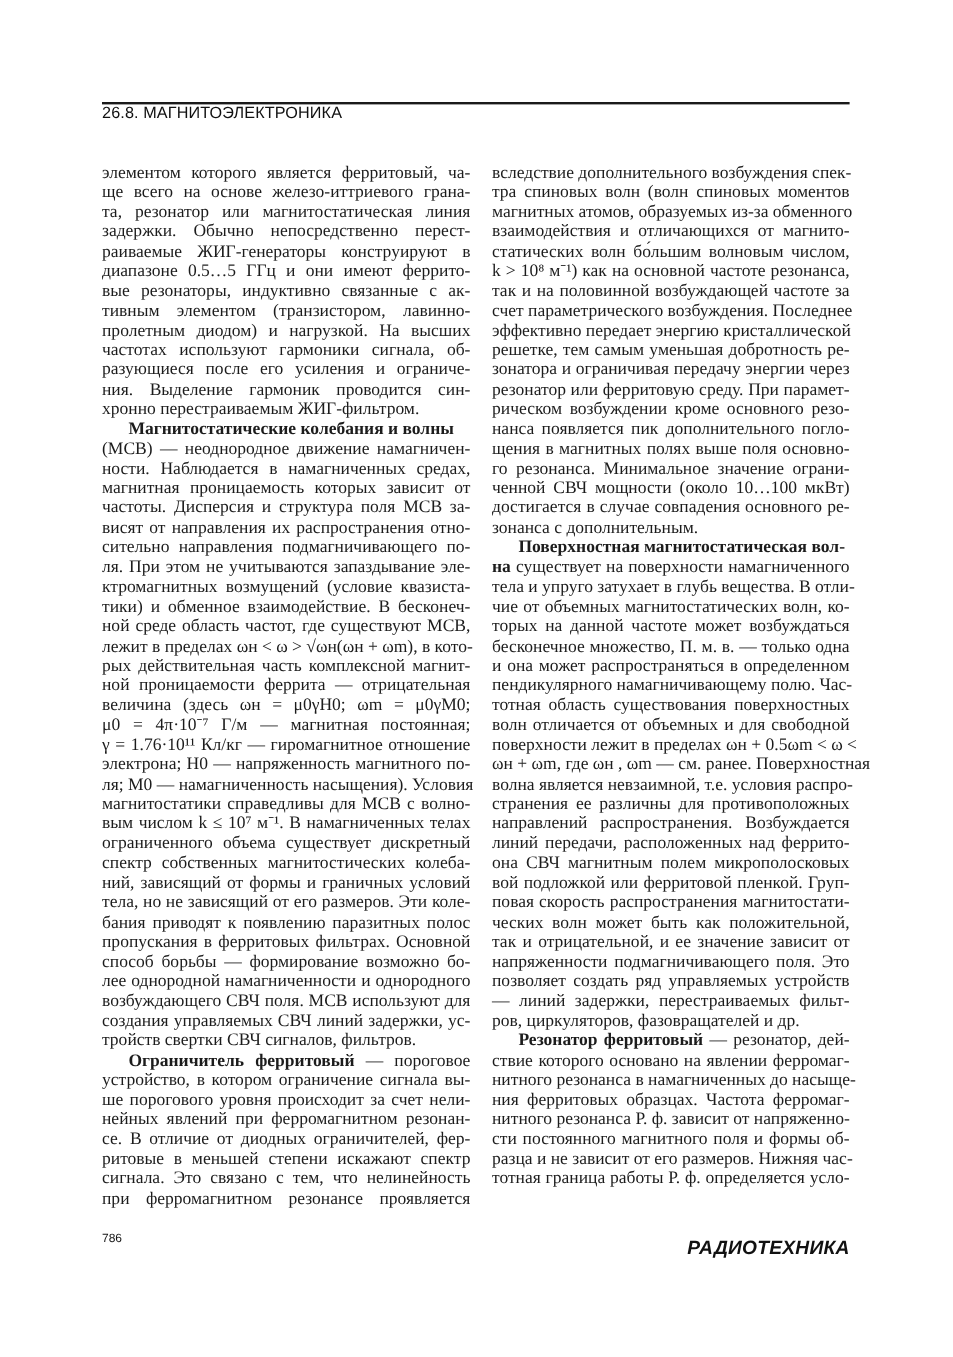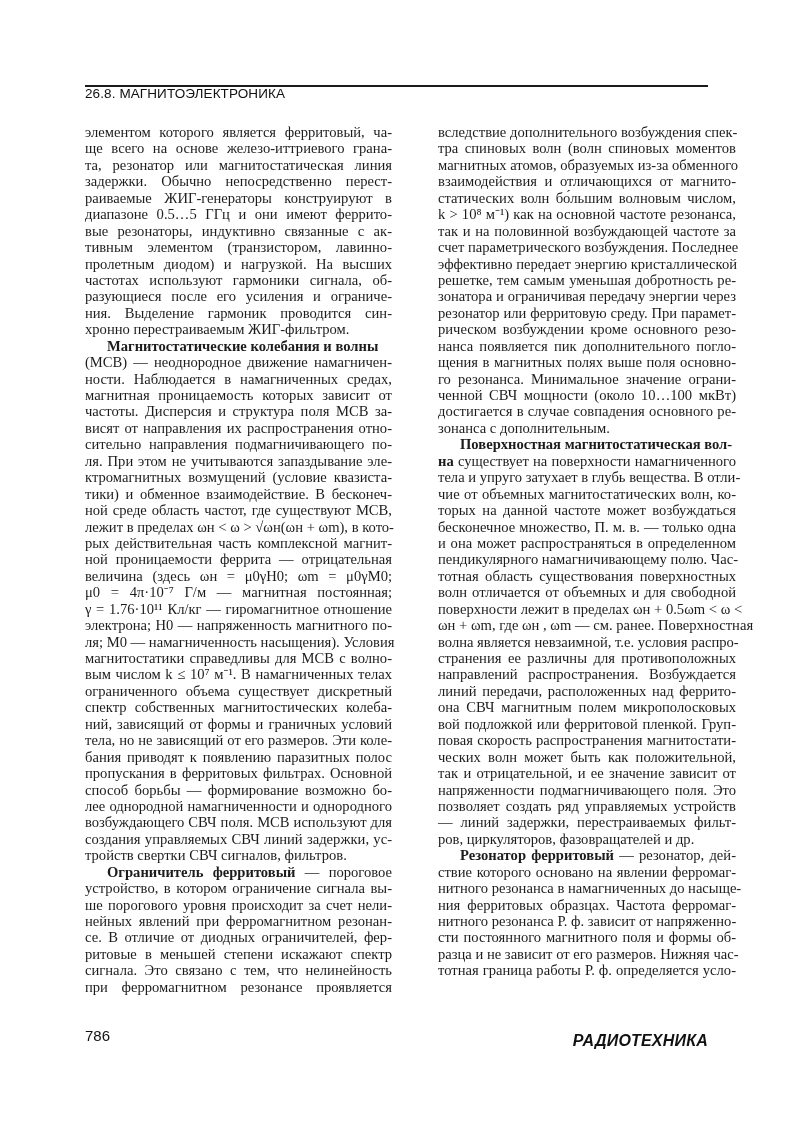--- a/index.html
+++ b/index.html
@@ -5,32 +5,32 @@
   html, body { margin: 0; padding: 0; background: #ffffff; }
   body { width: 794px; height: 1131px; position: relative; overflow: hidden; color: #1a1a1a; }
   .running-head {
     position: absolute; left: 85px; top: 62px;
     font-family: "Liberation Sans", sans-serif; font-size: 13.5px; font-weight: normal; letter-spacing: 0.1px;
     color: #111;
     margin-top: 24px;
   }
   .head-rule { position: absolute; left: 85px; top: 85px; width: 623px; height: 2px; background: #1a1a1a; }
   .column {
-    position: absolute; top: 124px;
+    position: absolute; top: 136px;
     font-family: "Liberation Serif", serif; font-size: 14.6px; line-height: 16.45px; color: #1c1c1c;
   }
   .col-left { left: 85px; width: 307px; }
-  .col-right { left: 410px; width: 298px; margin-left: 28px; }
+  .col-right { left: 410px; width: 298px; }
   .ln { display: block; white-space: nowrap; text-align: justify; text-align-last: justify; height: 16.45px; overflow: visible; }
   .ln.last { text-align-last: left; }
   .ln.indent { padding-left: 22px; }
   b { font-weight: bold; }
   .page-number {
     position: absolute; left: 85px; top: 1027px;
-    font-family: "Liberation Sans", sans-serif; font-size: 15px; color: #111;
+    font-family: "Liberation Sans", sans-serif; font-size: 10px; color: #111;
   }
   .book-title {
     position: absolute; right: 86px; top: 1032px;
     font-family: "Liberation Sans", sans-serif; font-size: 16px; font-style: italic; font-weight: bold; color: #111; letter-spacing: 0.2px;
   }
 </style>
 </head>
 <body>
 
 <div class="running-head">26.8. МАГНИТОЭЛЕКТРОНИКА</div>

